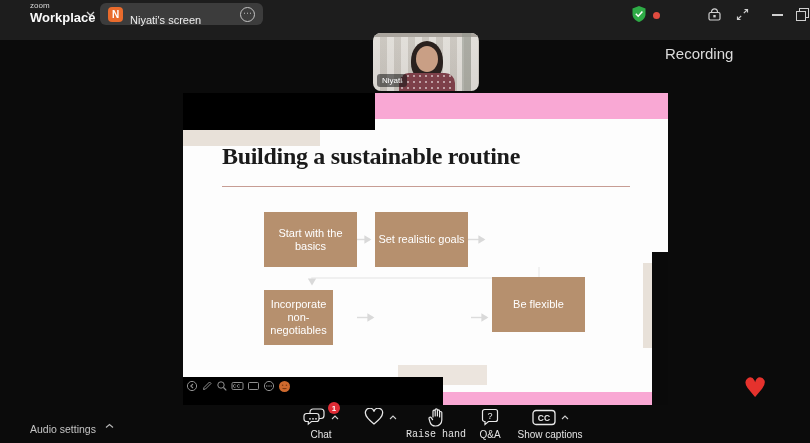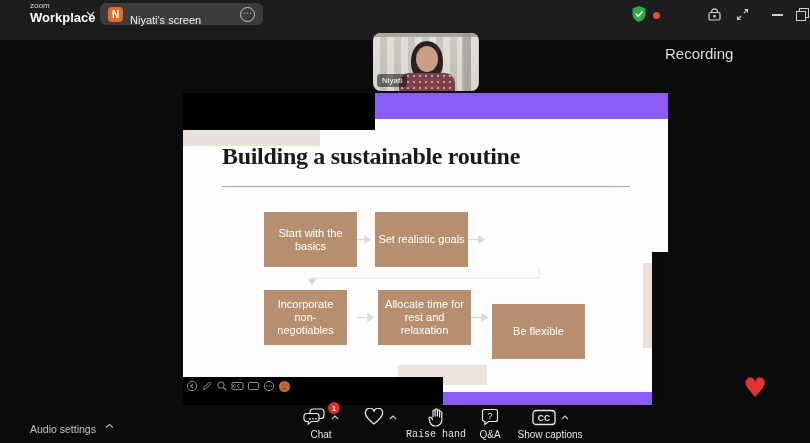--- a/index.html
+++ b/index.html
@@ -35,39 +35,39 @@
   .tile .rod{position:absolute;left:0;top:0;width:100%;height:4px;background:#a9a49d;}
   .tile .frame{position:absolute;right:8px;top:0;width:9px;height:100%;background:#8f948b;opacity:.55;}
   .tile .hair{position:absolute;left:38px;top:8px;width:32px;height:40px;border-radius:50% 50% 45% 45%;background:#2a211e;}
   .tile .face{position:absolute;left:43px;top:13px;width:22px;height:26px;border-radius:50%;background:#c99f85;}
   .tile .body{position:absolute;left:26px;top:40px;width:56px;height:20px;border-radius:10px 10px 0 0;background:#7d4049;
         background-image:radial-gradient(circle,rgba(255,255,255,.5) 1px,transparent 1.4px);background-size:6px 6px;}
   .name-tag{position:absolute;left:4px;bottom:4px;background:rgba(20,20,20,.55);color:#fff;font-size:8px;
         padding:2px 5px;border-radius:3px;}
 
   
-  .deck{position:absolute;left:183px;top:93px;width:485px;height:312px;background:#8b5cf6;}
+  .deck{position:absolute;left:183px;top:93px;width:485px;height:312px;background:#f9a8d4;}
   .slide-white{position:absolute;left:0;top:26px;width:485px;height:273px;background:#fdfdfd;}
   .dec-tl-black{position:absolute;left:0;top:0;width:192px;height:37px;background:#000;}
   .dec-tl-beige{position:absolute;left:0;top:37px;width:137px;height:16px;background:#e8e1d9;}
   .dec-r-beige{position:absolute;left:460px;top:170px;width:9px;height:85px;background:#e8e1d9;}
   .dec-r-black{position:absolute;left:469px;top:159px;width:16px;height:153px;background:#0a0a0a;}
   .dec-b-beige{position:absolute;left:215px;top:272px;width:89px;height:20px;background:#ece5de;}
   .dec-bl-black{position:absolute;left:0;top:284px;width:260px;height:28px;background:#000;}
   .slide-title{position:absolute;left:39px;top:50px;font-family:"Liberation Serif",serif;font-weight:bold;
         font-size:24px;color:#1b1b1b;letter-spacing:-0.3px;white-space:nowrap;}
   .title-rule{position:absolute;left:39px;top:93px;width:408px;height:1px;background:#c79d94;}
   .box{position:absolute;height:55px;background:#b6906e;color:#fff;font-size:11px;line-height:13px;
         display:flex;align-items:center;justify-content:center;text-align:center;padding:3px;box-sizing:border-box;}
   .b1{left:81px;top:119px;width:93px;}
   .b2{left:192px;top:119px;width:93px;}
   .b3{left:306px;top:119px;width:96px;}
-  .b4{left:81px;top:197px;width:83px;}
+  .b4{left:81px;top:197px;width:69px;}
   .b5{left:195px;top:197px;width:93px;}
-  .b6{left:309px;top:211px;width:93px;}
+  .b6{left:309px;top:184px;width:93px;}
   .flow-svg{position:absolute;left:0;top:0;width:485px;height:312px;pointer-events:none;}
   .ptools{position:absolute;left:3px;top:286px;height:14px;display:flex;gap:3px;align-items:center;}
   .ptools svg{display:block;}
 
   
   .heart{position:absolute;left:743px;top:374px;font-size:27px;line-height:27px;color:#e5322d;
         font-family:"DejaVu Sans",sans-serif;}
 
   
   .ctrl{position:absolute;top:407px;display:flex;flex-direction:column;align-items:center;}
@@ -152,21 +152,20 @@
       <path d="M174,146.5 L187,146.5" stroke="#dcdcdc" stroke-width="1.4" fill="none" marker-end="url(#ar)"></path>
       <path d="M285,146.5 L301,146.5" stroke="#dcdcdc" stroke-width="1.4" fill="none" marker-end="url(#ar)"></path>
       <path d="M174,224.5 L190,224.5" stroke="#dcdcdc" stroke-width="1.4" fill="none" marker-end="url(#ar)"></path>
       <path d="M288,224.5 L304,224.5" stroke="#dcdcdc" stroke-width="1.4" fill="none" marker-end="url(#ar)"></path>
       <path d="M356,174 L356,185 L129,185 L129,191" stroke="#ebebeb" stroke-width="1.4" fill="none" marker-end="url(#ar)"></path>
     </svg>
 
     <div class="box b2">Set realistic goals</div>
     <div class="box b1">Start with the basics</div>
     <div class="box b4">Incorporate non-negotiables</div>
-    <div class="box b5">Allocate time for rest and relaxation</div>
     <div class="box b6">Be flexible</div>
 
     <div class="ptools">
       <svg width="12" height="12" viewBox="0 0 12 12">
         <circle cx="6" cy="6" r="4.6" stroke="#8f8f8f" fill="none"></circle>
         <path d="M7 4 L4.8 6 L7 8" stroke="#8f8f8f" fill="none" stroke-width="1.1"></path>
       </svg>
       <svg width="12" height="12" viewBox="0 0 12 12">
         <path d="M2.5 9.5 L3 7.5 L8.5 2 L10 3.5 L4.5 9 Z" stroke="#8f8f8f" fill="none"></path>
       </svg>

